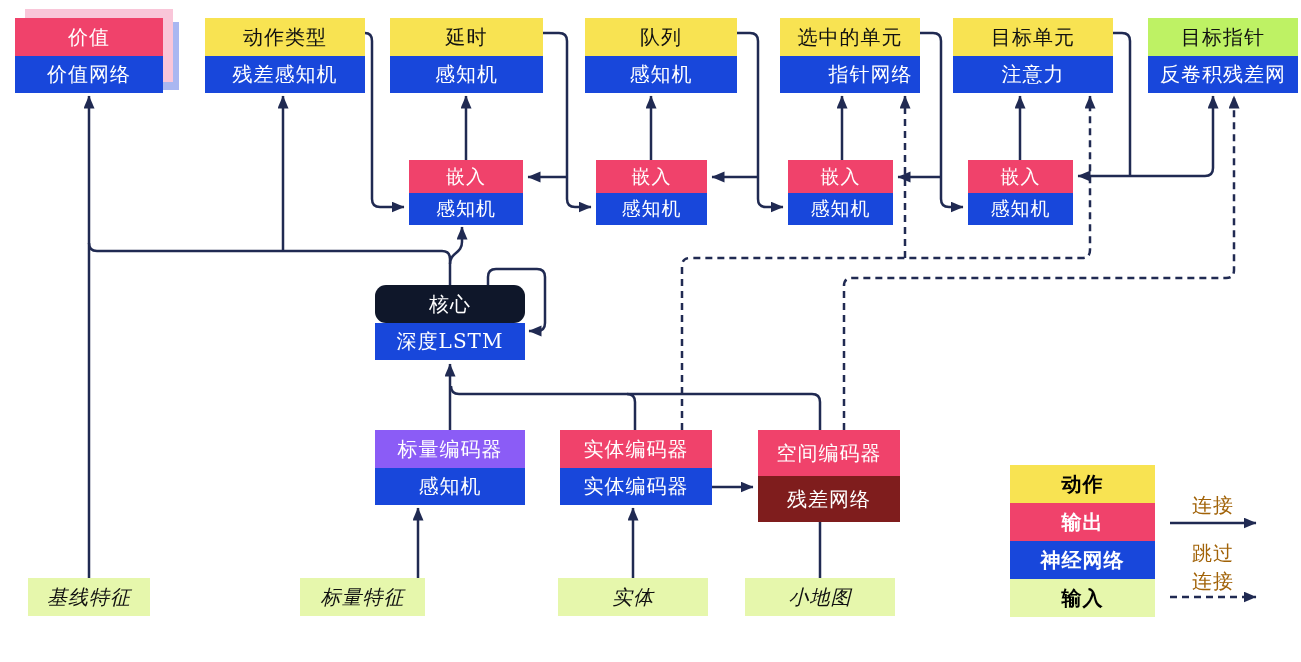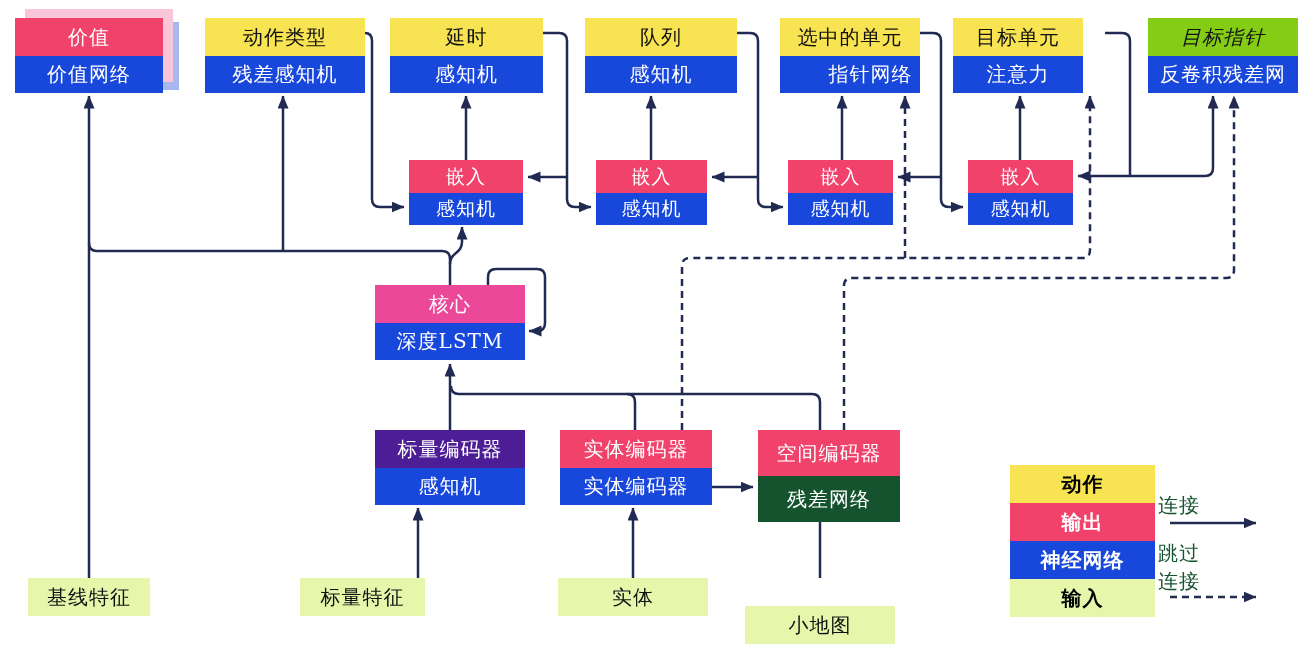--- a/index.html
+++ b/index.html
@@ -6,27 +6,27 @@
   #stage{position:relative;width:1301px;height:662px;background:#fff;overflow:hidden;
          font-family:"DejaVu Serif","Liberation Serif",serif;}
   svg.wires{position:absolute;left:0;top:0;z-index:1;}
   .nbox{position:absolute;z-index:2;display:flex;flex-direction:column;}
   .nbox .r{flex:1;display:flex;align-items:center;justify-content:center;
            font-size:20px;letter-spacing:1px;line-height:1;}
   .nbox .r.light{color:#ffffff;}
   .nbox .r.dark{color:#111111;}
   .embox .r{font-size:19px;}
   .gbox{position:absolute;z-index:2;height:38px;display:flex;align-items:center;
-        justify-content:center;font-size:20px;color:#111;letter-spacing:1px;}
+        justify-content:center;font-size:20px;color:#111;letter-spacing:1px;font-style:italic;}
   .sheet{position:absolute;z-index:0;}
   .legend-col{position:absolute;z-index:2;display:flex;flex-direction:column;}
   .legend-col .r{height:38px;display:flex;align-items:center;justify-content:center;
                  font-size:20px;letter-spacing:1px;font-weight:bold;}
-  .legend-label{position:absolute;z-index:2;width:110px;text-align:left;
-                font-size:20px;color:#14532d;letter-spacing:1px;}
+  .legend-label{position:absolute;z-index:2;width:110px;text-align:center;
+                font-size:20px;color:#a16207;letter-spacing:1px;}
 </style>
 </head>
 <body>
 
 <div id="stage">
 
   <div class="sheet" style="left: 33px; top: 22px; width: 146px; height: 68px; background: rgb(169, 183, 241);" title="价值"></div>
   <div class="sheet" style="left: 25px; top: 9px; width: 148px; height: 73px; background: rgb(249, 198, 217);"></div>
 
   <svg class="wires" width="1301" height="662" viewBox="0 0 1301 662">
@@ -96,26 +96,26 @@
     <div class="r light" style="background: rgb(24, 71, 219);">感知机</div>
   </div>
   <div class="nbox" style="left:585px;top:18px;width:152px;height:75px;">
     <div class="r dark" style="background: rgb(248, 227, 82);">队列</div>
     <div class="r light" style="background: rgb(24, 71, 219);">感知机</div>
   </div>
   <div class="nbox" style="left:780px;top:18px;width:140px;height:75px;">
     <div class="r dark" style="background: rgb(248, 227, 82);">选中的单元</div>
     <div class="r light" style="background: rgb(24, 71, 219); padding-left: 41px;">指针网络</div>
   </div>
-  <div class="nbox" style="left:953px;top:18px;width:130px;height:75px;">
+  <div class="nbox" style="left:953px;top:18px;width:160px;height:75px;">
     <div class="r dark" style="background: rgb(248, 227, 82);">目标单元</div>
     <div class="r light" style="background: rgb(24, 71, 219);">注意力</div>
   </div>
   <div class="nbox" style="left:1148px;top:18px;width:150px;height:75px;">
-    <div class="r dark" style="background: #84cc16; font-style: italic;">目标指针</div>
+    <div class="r dark" style="background: #bef264;">目标指针</div>
     <div class="r light" style="background: rgb(24, 71, 219);">反卷积残差网</div>
   </div>
 
   <div class="nbox embox" style="left:409px;top:160px;width:114px;height:65px;">
     <div class="r light" style="background: rgb(240, 66, 107);">嵌入</div>
     <div class="r light" style="background: rgb(24, 71, 219);">感知机</div>
   </div>
   <div class="nbox embox" style="left:596px;top:160px;width:111px;height:65px;">
     <div class="r light" style="background: rgb(240, 66, 107);">嵌入</div>
     <div class="r light" style="background: rgb(24, 71, 219);">感知机</div>
@@ -123,41 +123,41 @@
   <div class="nbox embox" style="left:788px;top:160px;width:105px;height:65px;">
     <div class="r light" style="background: rgb(240, 66, 107);">嵌入</div>
     <div class="r light" style="background: rgb(24, 71, 219);">感知机</div>
   </div>
   <div class="nbox embox" style="left:968px;top:160px;width:105px;height:65px;">
     <div class="r light" style="background: rgb(240, 66, 107);">嵌入</div>
     <div class="r light" style="background: rgb(24, 71, 219);">感知机</div>
   </div>
 
   <div class="nbox" style="left:375px;top:285px;width:150px;height:75px;">
-    <div class="r light" style="background: #ec4899;">核心</div>
+    <div class="r light" style="background: #0f172a; border-radius: 11px;">核心</div>
     <div class="r light" style="background: rgb(24, 71, 219);">深度LSTM</div>
   </div>
 
   <div class="nbox" style="left:375px;top:430px;width:150px;height:75px;">
-    <div class="r light" style="background: #4c1d95;">标量编码器</div>
+    <div class="r light" style="background: #8b5cf6;">标量编码器</div>
     <div class="r light" style="background: rgb(24, 71, 219);">感知机</div>
   </div>
   <div class="nbox" style="left:560px;top:430px;width:152px;height:75px;">
     <div class="r light" style="background: rgb(240, 66, 107);">实体编码器</div>
     <div class="r light" style="background: rgb(24, 71, 219);">实体编码器</div>
   </div>
   <div class="nbox" style="left:758px;top:430px;width:142px;height:92px;">
     <div class="r light" style="background: rgb(240, 66, 107);">空间编码器</div>
-    <div class="r light" style="background: #14532d;">残差网络</div>
+    <div class="r light" style="background: #7f1d1d;">残差网络</div>
   </div>
 
   <div class="gbox" style="left: 28px; top: 578px; width: 122px; background: rgb(230, 247, 172);">基线特征</div>
   <div class="gbox" style="left: 300px; top: 578px; width: 125px; background: rgb(230, 247, 172);">标量特征</div>
   <div class="gbox" style="left: 558px; top: 578px; width: 150px; background: rgb(230, 247, 172);">实体</div>
-  <div class="gbox" style="left: 745px; top: 578px; width: 150px; background: rgb(230, 247, 172); margin-top: 28px;">小地图</div>
+  <div class="gbox" style="left: 745px; top: 578px; width: 150px; background: rgb(230, 247, 172);">小地图</div>
 
   <div class="legend-col" style="left:1010px;top:465px;width:145px;">
     <div class="r dark" style="background: rgb(248, 227, 82);">动作</div>
     <div class="r light" style="color: rgb(255, 255, 255); background: rgb(240, 66, 107);">输出</div>
     <div class="r light" style="color: rgb(255, 255, 255); background: rgb(24, 71, 219);">神经网络</div>
     <div class="r dark" style="background: rgb(230, 247, 172);">输入</div>
   </div>
   <div class="legend-label" style="left:1158px;top:492px;">连接</div>
   <div class="legend-label" style="left:1158px;top:540px;">跳过</div>
   <div class="legend-label" style="left:1158px;top:568px;">连接</div>

